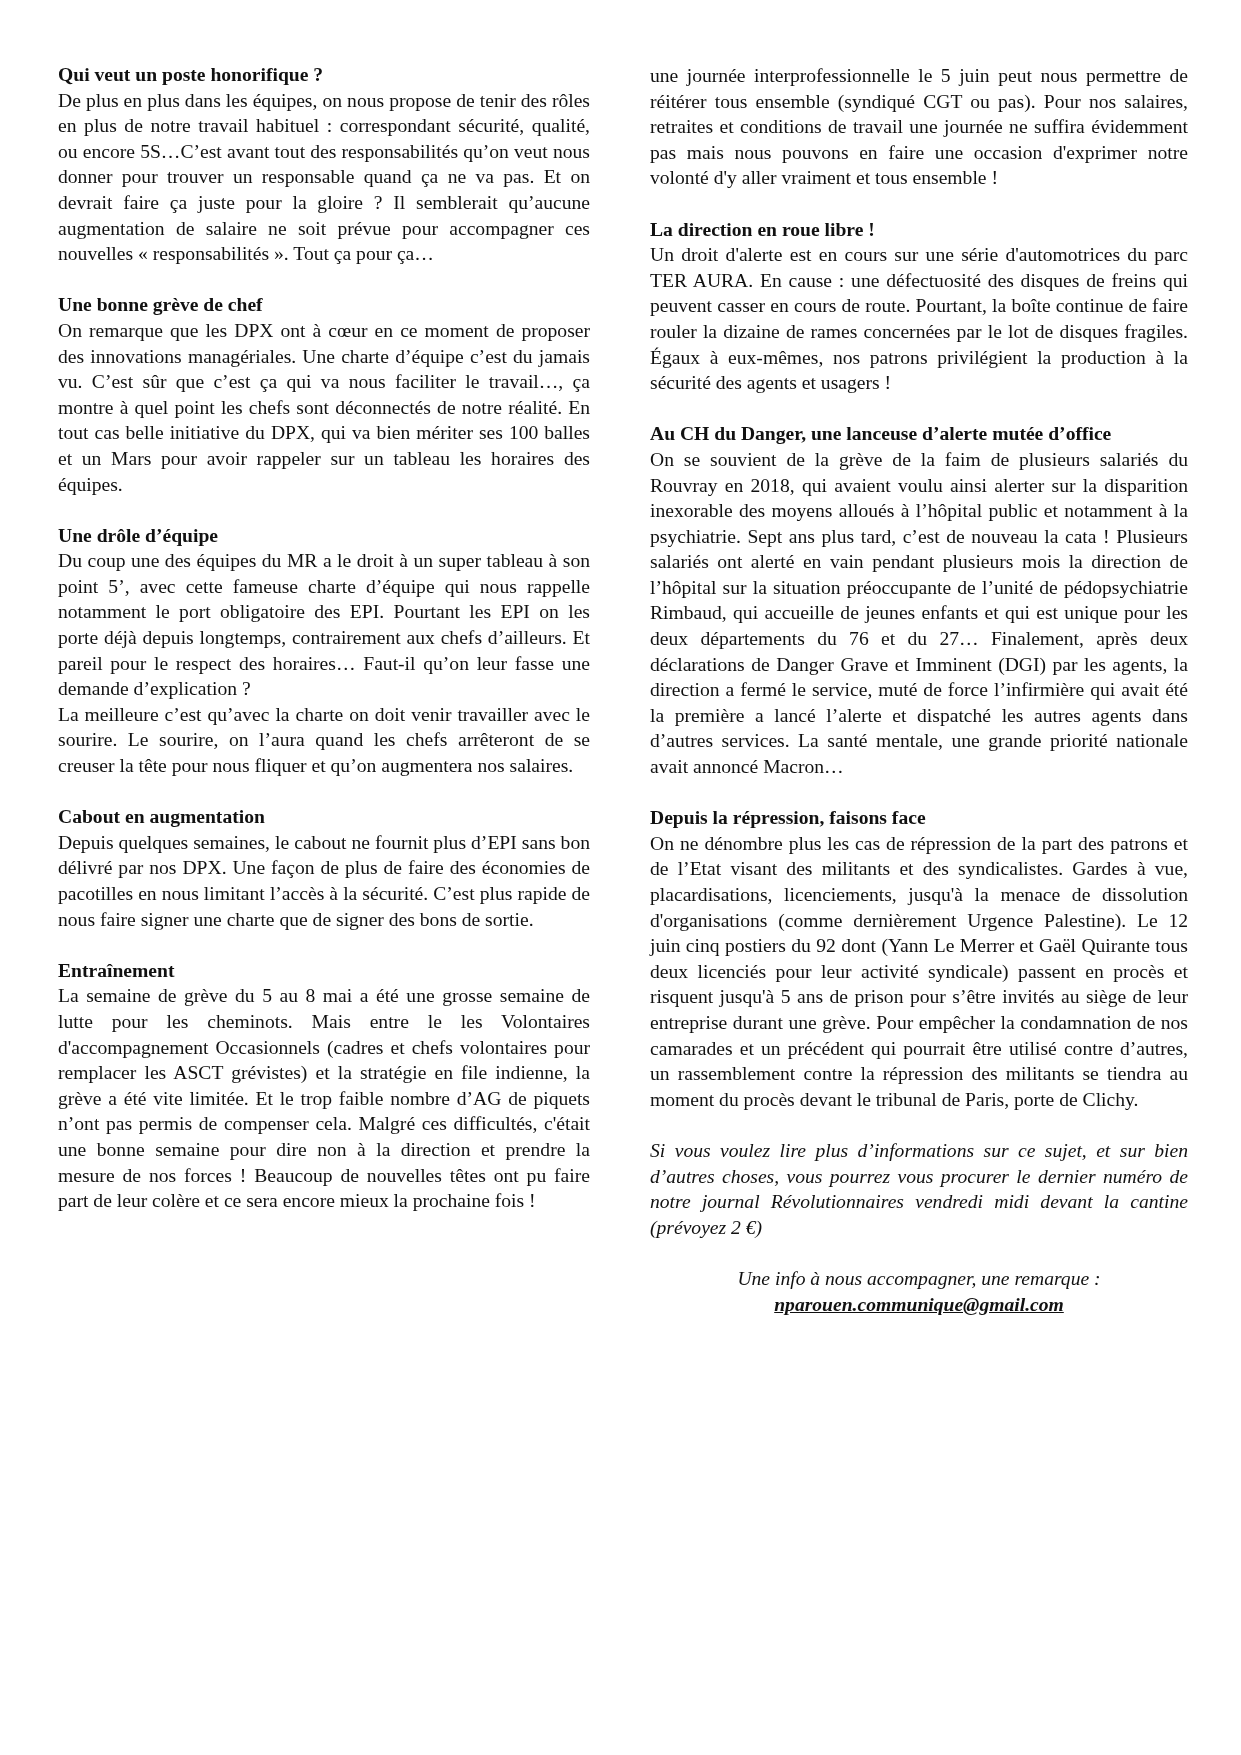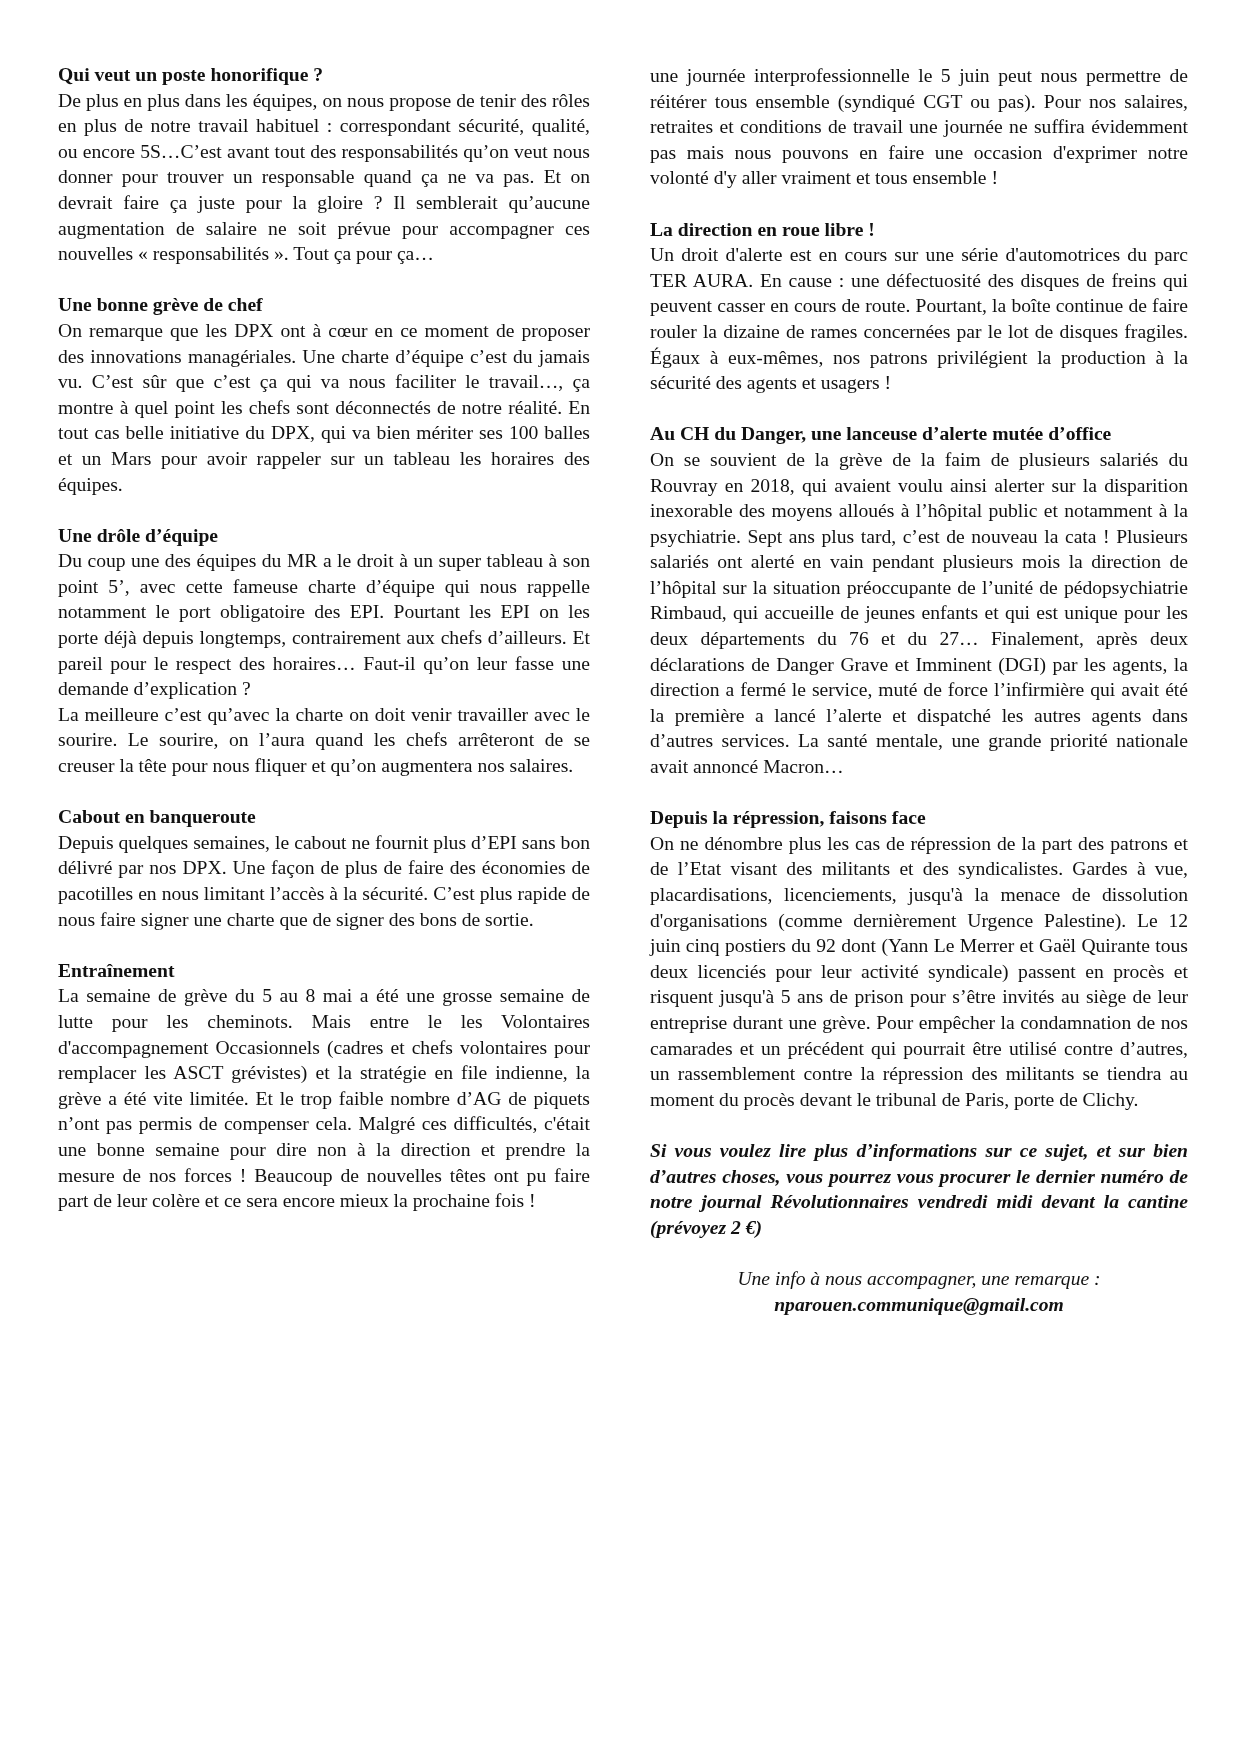--- a/index.html
+++ b/index.html
@@ -15,28 +15,28 @@
   }
   .col-left { left: 58px; width: 532px; }
   .col-right { left: 650px; width: 538px; top: 63px; }
   .article { margin: 0 0 25.6px 0; }
   .article h2 {
     font-size: 19.6px; line-height: 25.6px; font-weight: bold;
     margin: 0; text-align: justify;
   }
   .article p { margin: 0; }
   .promo {
-    font-weight: bold; font-style: italic;
+    font-weight: normal; font-style: italic;
     margin: 0 0 25.6px 0; text-align: justify;
   }
   .contact {
     text-align: center; font-style: italic;
   }
   .contact .email {
-    display: inline-block; font-weight: bold; 
+    display: inline-block; font-weight: bold; text-decoration: underline;
     color: #111111;
   }
 </style>
 </head>
 <body>
 
 <div class="col col-left">
   <div class="article">
     <h2>Qui veut un poste honorifique ?</h2>
     <p>De plus en plus dans les équipes, on nous propose de tenir des rôles en plus de notre travail habituel : correspondant sécurité, qualité, ou encore 5S…C’est avant tout des responsabilités qu’on veut nous donner pour trouver un responsable quand ça ne va pas. Et on devrait faire ça juste pour la gloire ? Il semblerait qu’aucune augmentation de salaire ne soit prévue pour accompagner ces nouvelles « responsabilités ». Tout ça pour ça…</p>
@@ -44,21 +44,21 @@
   <div class="article">
     <h2>Une bonne grève de chef</h2>
     <p>On remarque que les DPX ont à cœur en ce moment de proposer des innovations managériales. Une charte d’équipe c’est du jamais vu. C’est sûr que c’est ça qui va nous faciliter le travail…, ça montre à quel point les chefs sont déconnectés de notre réalité. En tout cas belle initiative du DPX, qui va bien mériter ses 100 balles et un Mars pour avoir rappeler sur un tableau les horaires des équipes.</p>
   </div>
   <div class="article">
     <h2>Une drôle d’équipe</h2>
     <p>Du coup une des équipes du MR a le droit à un super tableau à son point 5’, avec cette fameuse charte d’équipe qui nous rappelle notamment le port obligatoire des EPI. Pourtant les EPI on les porte déjà depuis longtemps, contrairement aux chefs d’ailleurs. Et pareil pour le respect des horaires… Faut-il qu’on leur fasse une demande d’explication ?</p>
     <p>La meilleure c’est qu’avec la charte on doit venir travailler avec le sourire. Le sourire, on l’aura quand les chefs arrêteront de se creuser la tête pour nous fliquer et qu’on augmentera nos salaires.</p>
   </div>
   <div class="article">
-    <h2>Cabout en banqueroute</h2>
+    <h2>Cabout en augmentation</h2>
     <p>Depuis quelques semaines, le cabout ne fournit plus d’EPI sans bon délivré par nos DPX. Une façon de plus de faire des économies de pacotilles en nous limitant l’accès à la sécurité. C’est plus rapide de nous faire signer une charte que de signer des bons de sortie.</p>
   </div>
   <div class="article">
     <h2>Entraînement</h2>
     <p>La semaine de grève du 5 au 8 mai a été une grosse semaine de lutte pour les cheminots. Mais entre le les Volontaires d'accompagnement Occasionnels (cadres et chefs volontaires pour remplacer les ASCT grévistes) et la stratégie en file indienne, la grève a été vite limitée. Et le trop faible nombre d’AG de piquets n’ont pas permis de compenser cela. Malgré ces difficultés, c'était une bonne semaine pour dire non à la direction et prendre la mesure de nos forces ! Beaucoup de nouvelles têtes ont pu faire part de leur colère et ce sera encore mieux la prochaine fois !</p>
   </div>
 </div>
 
 <div class="col col-right">
   <div class="article">

